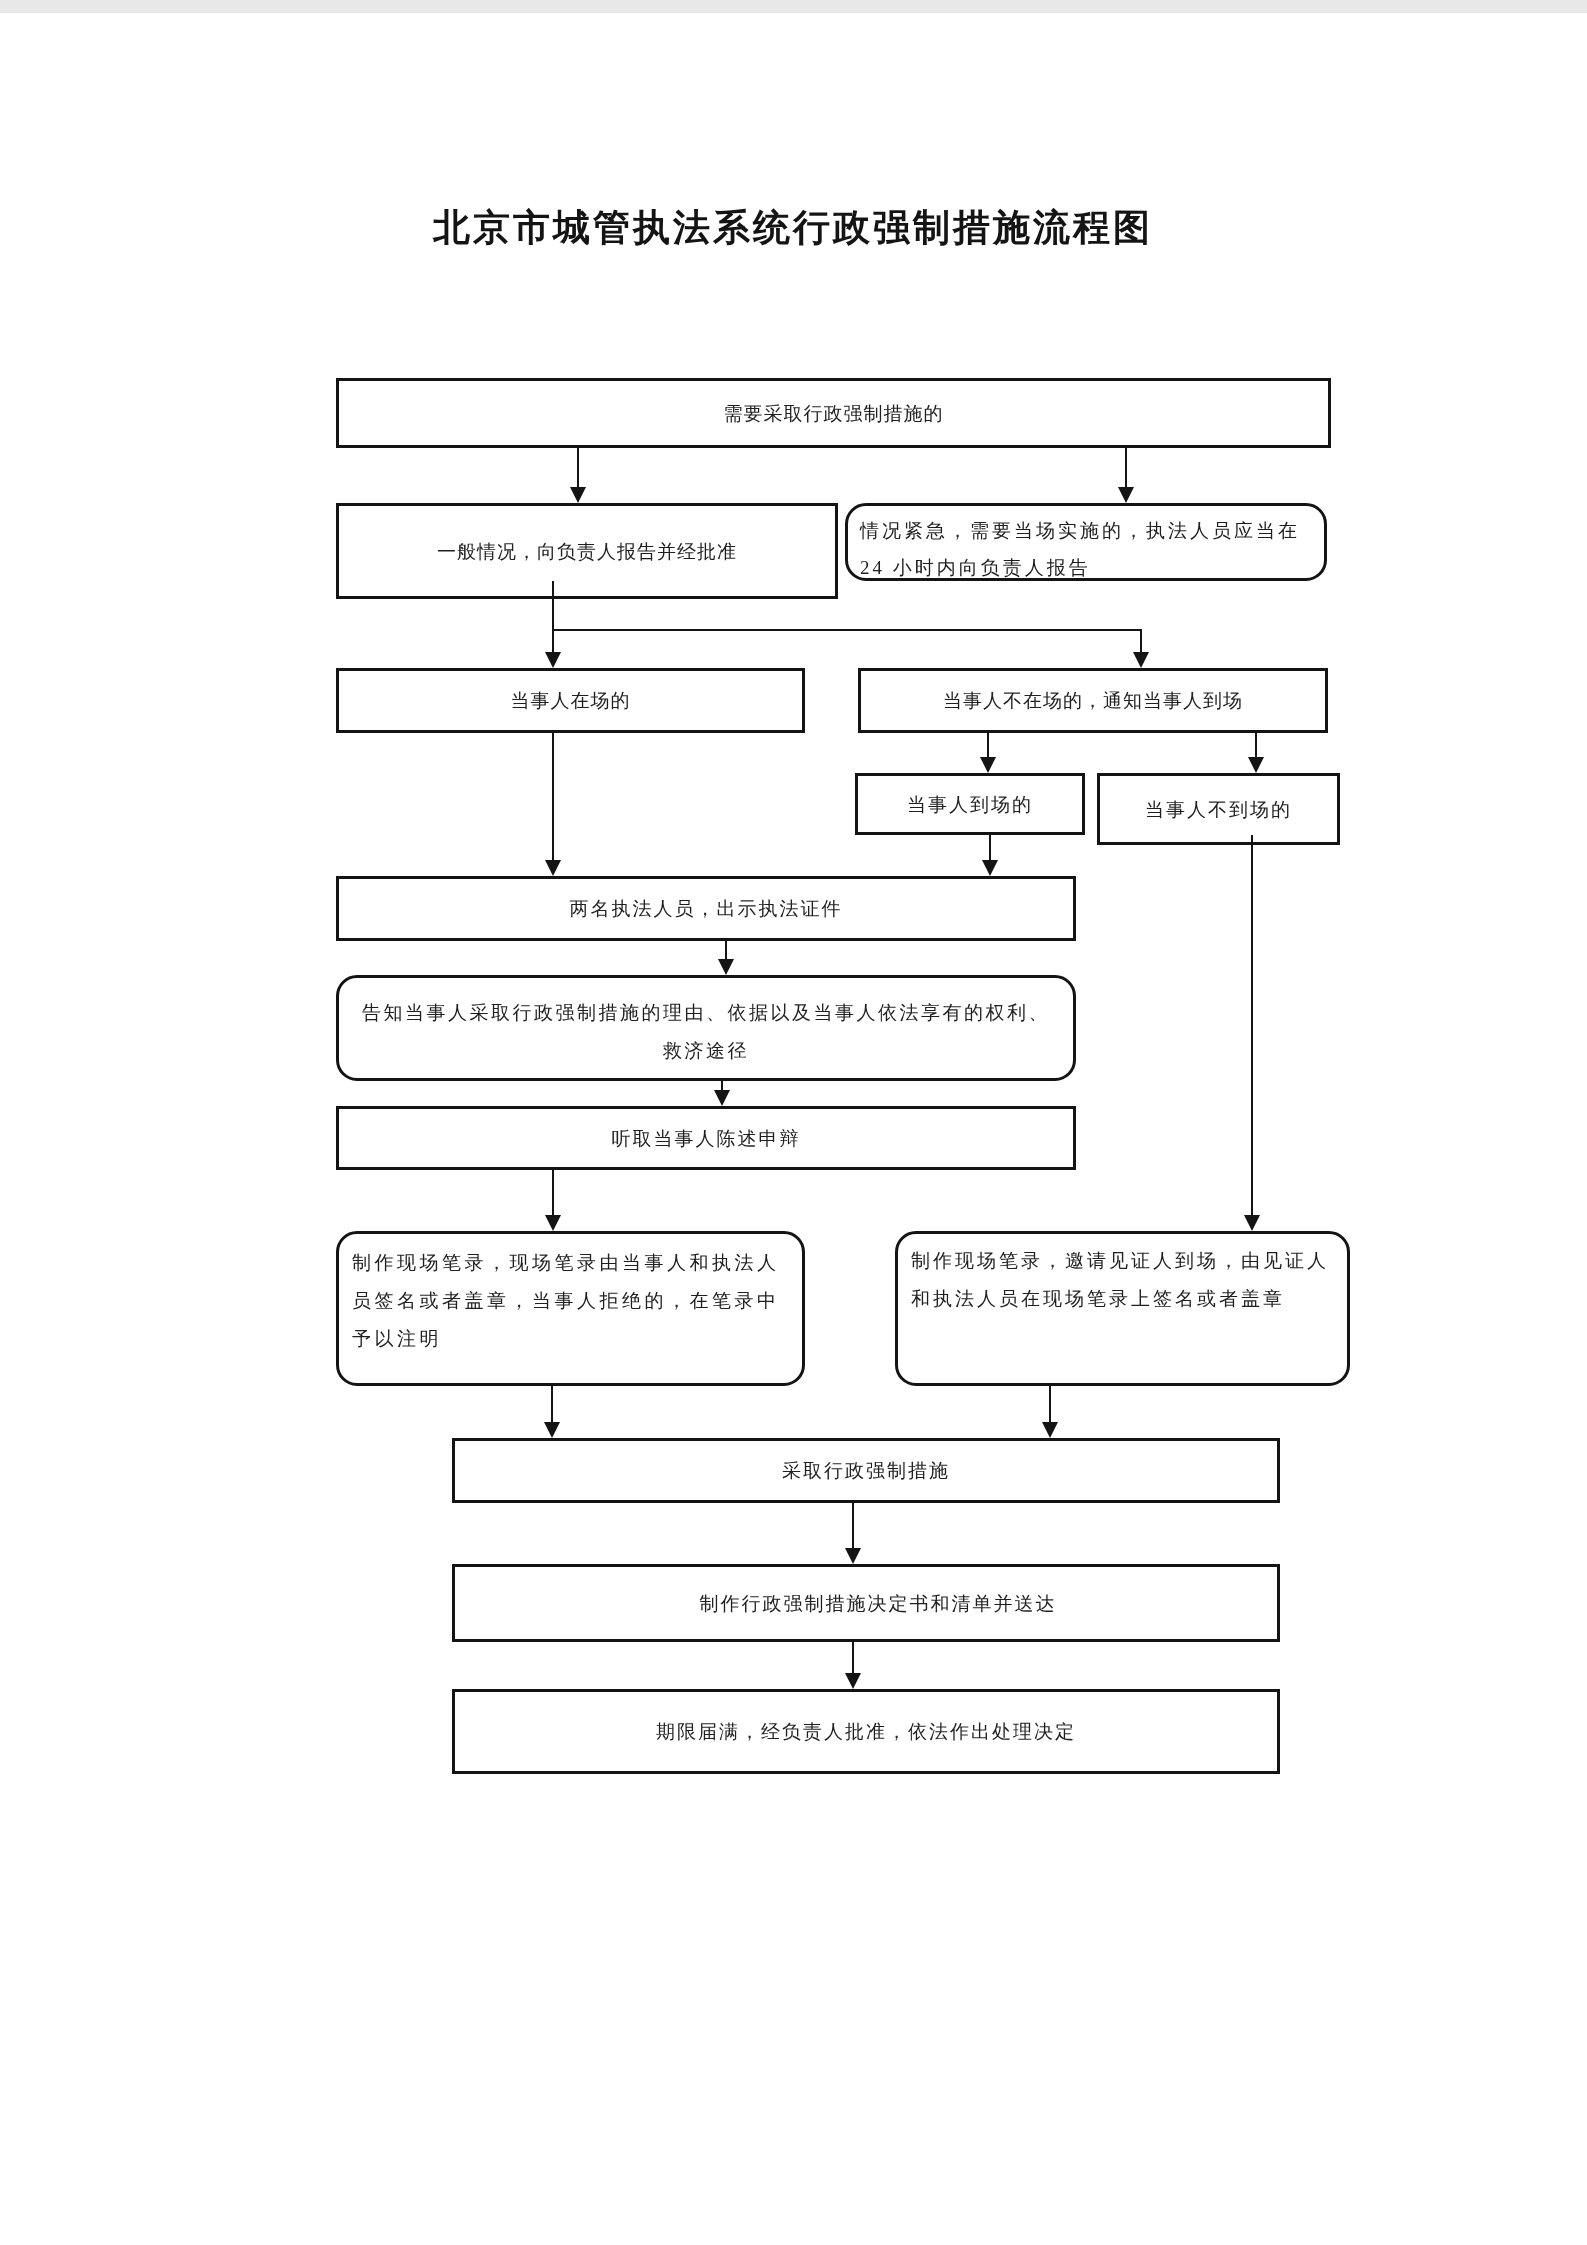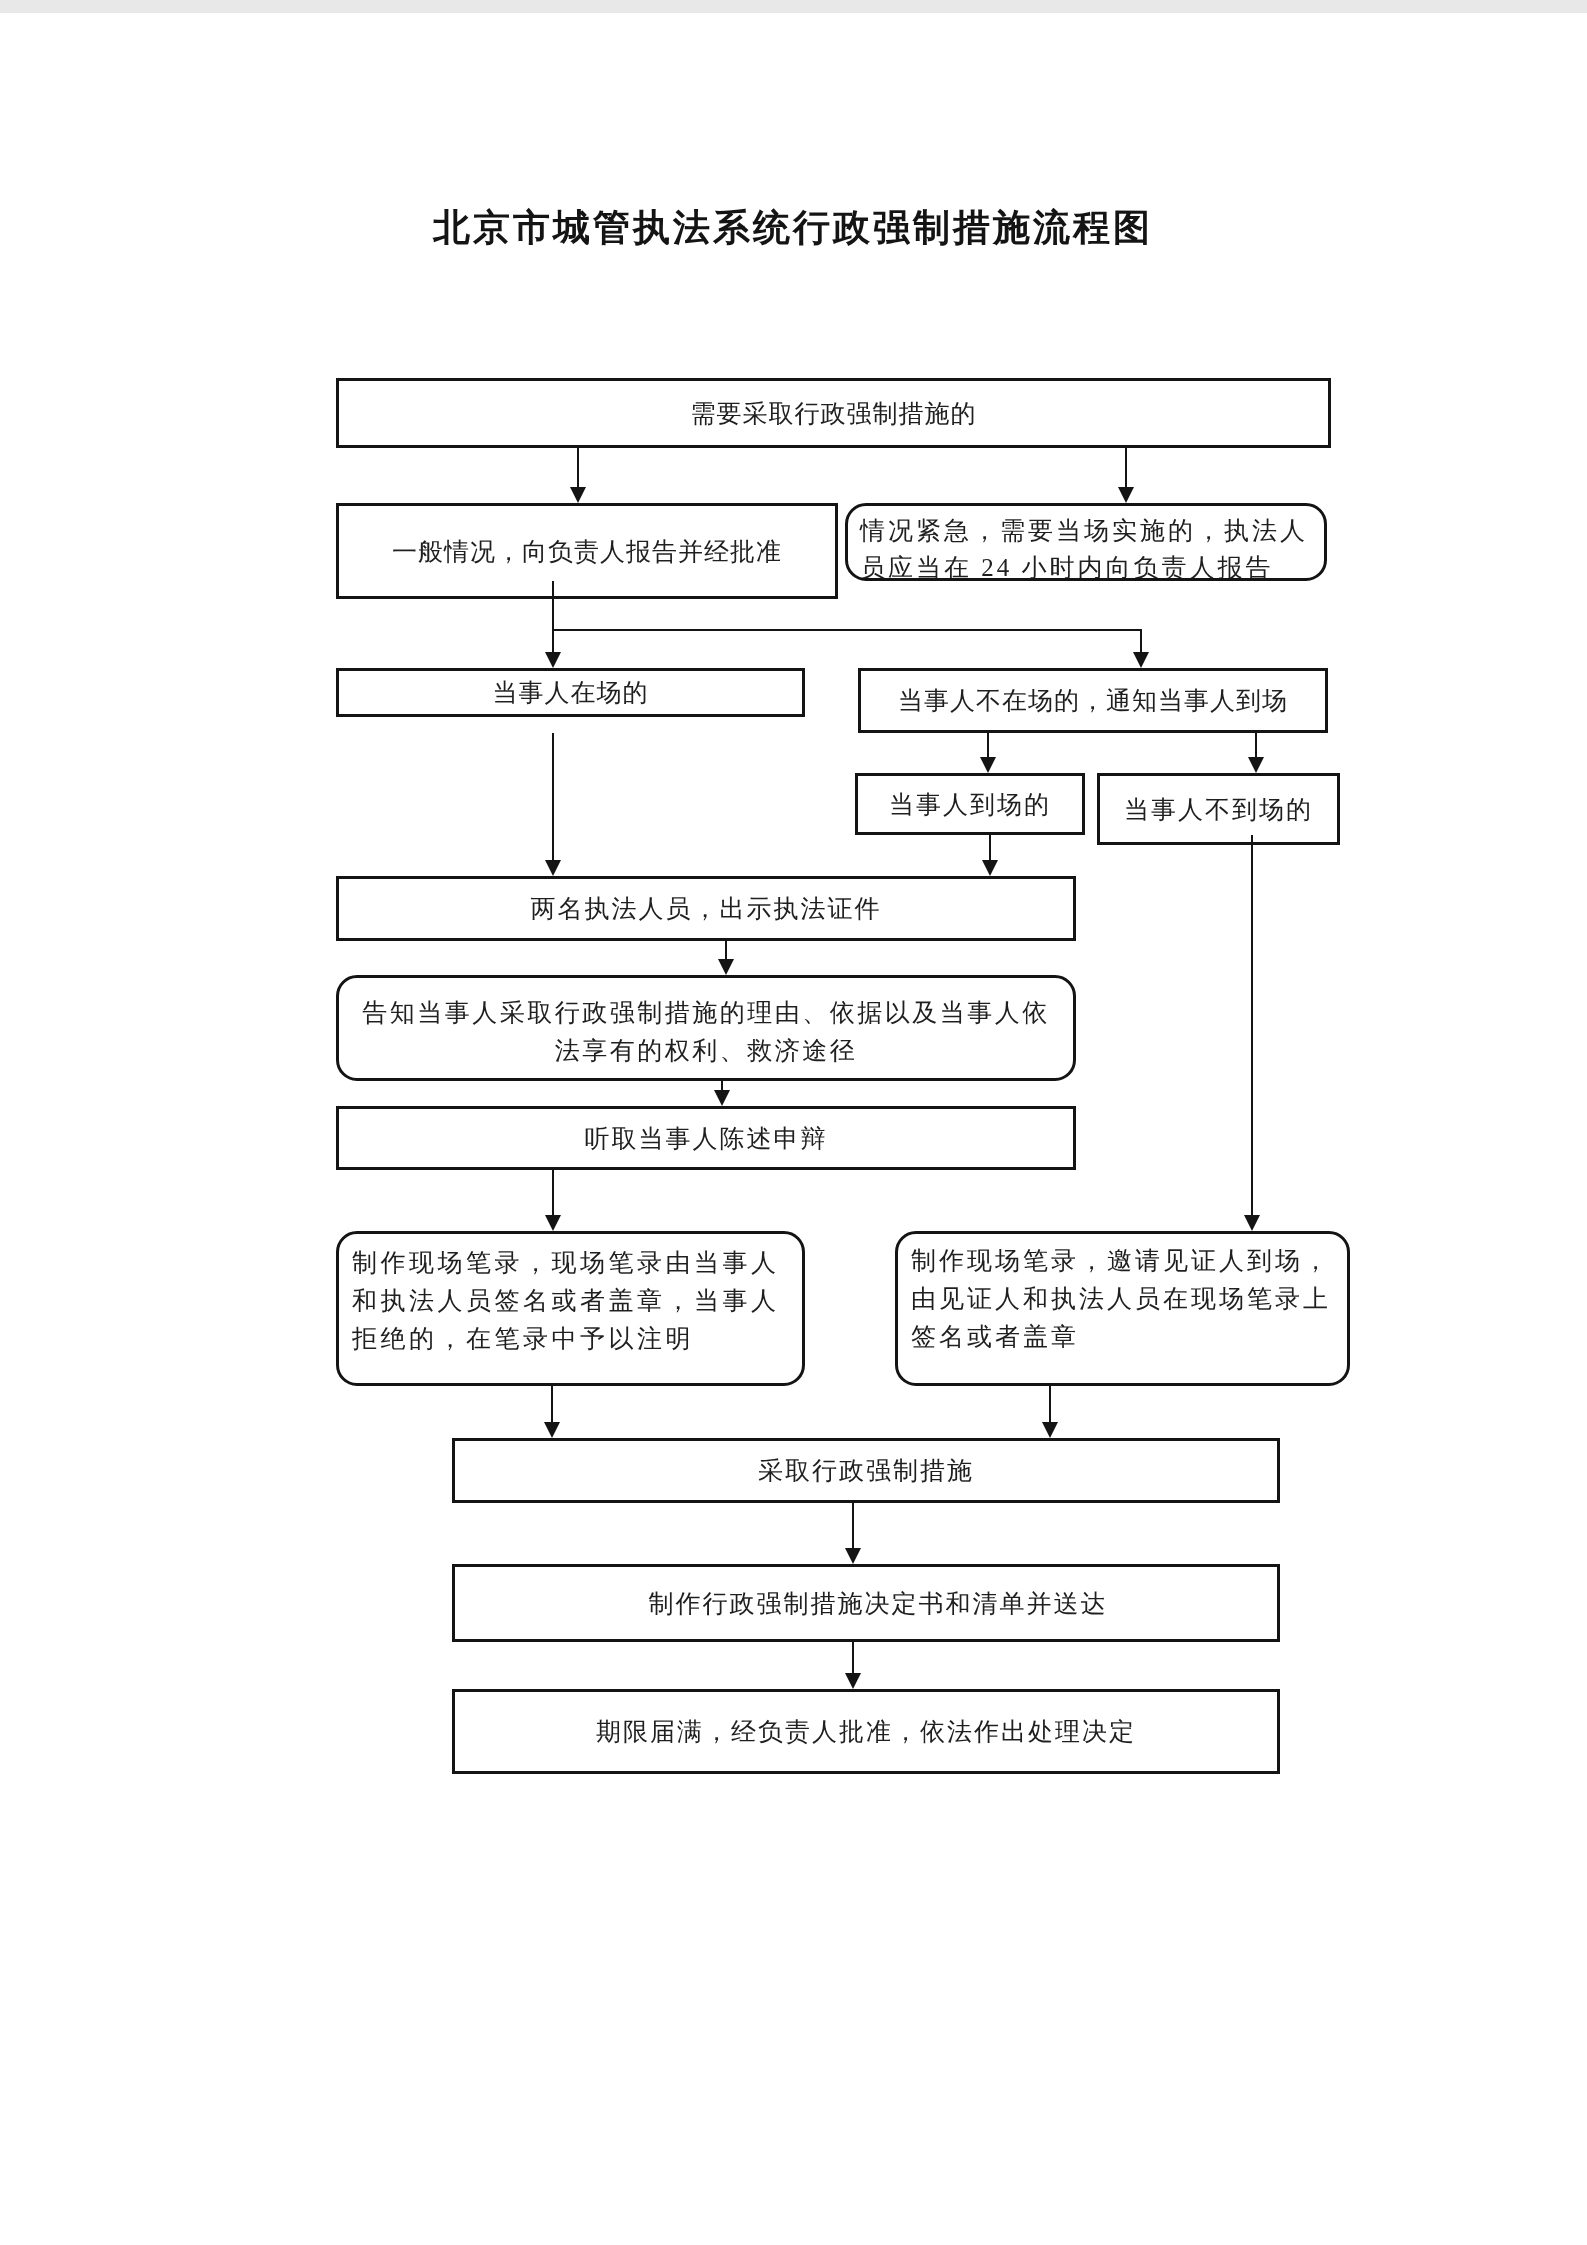--- a/index.html
+++ b/index.html
@@ -23,21 +23,21 @@
     font-weight: bold;
     letter-spacing: 3px;
     color: #141414;
     white-space: nowrap;
   }
   .box {
     position: absolute;
     box-sizing: border-box;
     border: 3px solid #141414;
     background: #ffffff;
-    font-size: 25px;
+    font-size: 19px;
     line-height: 37px;
     color: #1f1f1f;
   }
   .c {
     display: flex;
     align-items: center;
     justify-content: center;
     text-align: center;
     letter-spacing: 1px;
     white-space: nowrap;
@@ -72,21 +72,21 @@
   <div class="vl ar" style="left:577px; top:435px; height:39px;"></div>
   <div class="vl ar" style="left:1125px; top:435px; height:39px;"></div>
 
   <div class="box c" style="left:336px; top:490px; width:502px; height:96px;">一般情况，向负责人报告并经批准</div>
   <div class="box ml" style="left:845px; top:490px; width:482px; height:78px; padding:6px 12px 0; letter-spacing:3px;">情况紧急，需要当场实施的，执法人员应当在 24 小时内向负责人报告</div>
 
   <div class="vl ar" style="left:552px; top:568px; height:71px;"></div>
   <div class="hl" style="left:552px; top:616px; width:590px;"></div>
   <div class="vl ar" style="left:1140px; top:617px; height:22px;"></div>
 
-  <div class="box c" style="left:336px; top:655px; width:469px; height:49px;">当事人在场的</div>
+  <div class="box c" style="left:336px; top:655px; width:469px; height:65px;">当事人在场的</div>
   <div class="box c" style="left:858px; top:655px; width:470px; height:65px;">当事人不在场的，通知当事人到场</div>
 
   <div class="vl ar" style="left:987px; top:720px; height:24px;"></div>
   <div class="vl ar" style="left:1255px; top:720px; height:24px;"></div>
 
   <div class="box c" style="left:855px; top:760px; width:230px; height:62px; letter-spacing:2px;">当事人到场的</div>
   <div class="box c" style="left:1097px; top:760px; width:243px; height:72px; letter-spacing:2px;">当事人不到场的</div>
 
   <div class="vl ar" style="left:552px; top:720px; height:127px;"></div>
   <div class="vl ar" style="left:989px; top:822px; height:25px;"></div>

